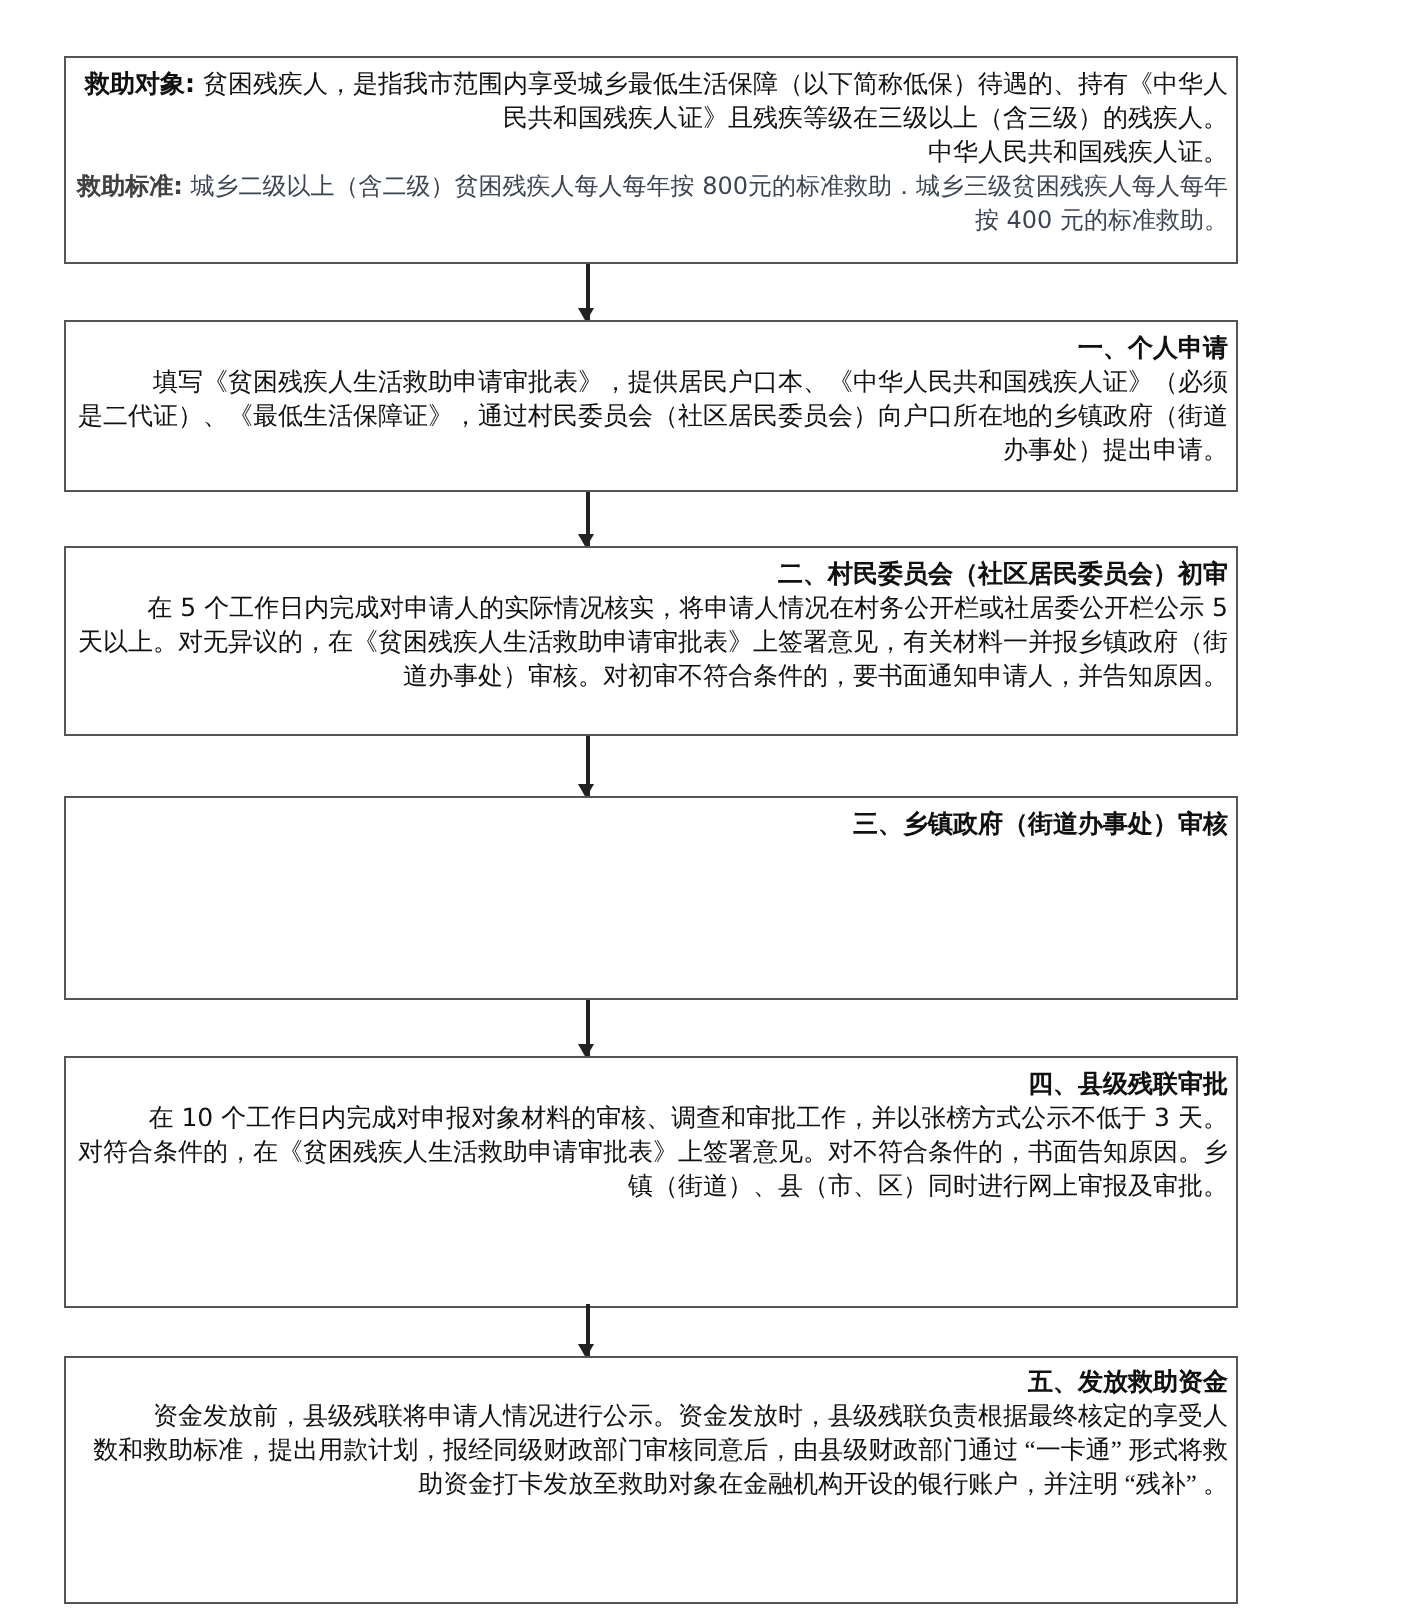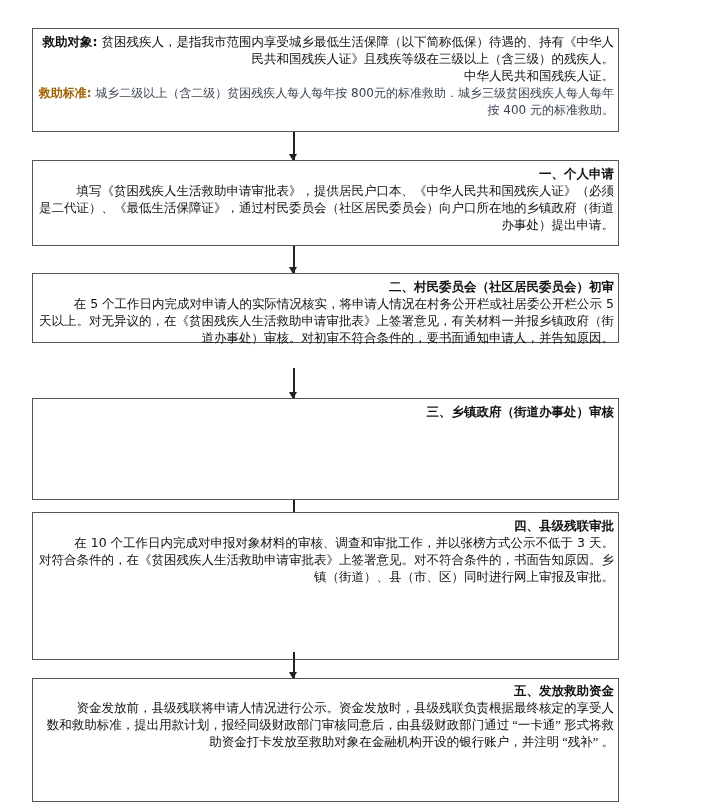--- a/index.html
+++ b/index.html
@@ -6,21 +6,21 @@
   body { width: 702px; height: 805px; position: relative; overflow: hidden;
          font-family: "DejaVu Sans", "Liberation Sans", sans-serif; color: #111; }
   .box { position: absolute; left: 32px; width: 587px; border: 1.5px solid #555;
          background: #fff; box-sizing: border-box; padding: 4px 4px 0 4px;
          font-size: 12.5px; line-height: 17px; text-align: right; }
   .box p { margin: 0; }
   .b { font-weight: bold; }
   .title { font-weight: bold; padding-left: 31px; margin: 0; }
   .body { text-indent: 31px; margin: 0; }
   .std { color: #3c4452; font-size: 12px; }
-  .std .b { color: #a16207; }
+  .std .b { color: #404040; }
   .arrow { position: absolute; left: 293px; width: 1.5px; background: #222; }
   .arrow::after { content: ""; position: absolute; left: -4px; bottom: -1px;
                   border-left: 4.5px solid transparent; border-right: 4.5px solid transparent;
                   border-top: 7px solid #222; }
 </style>
 </head>
 <body>
 
 <div class="box" style="top:28px;height:104px;">
   <p>
@@ -34,34 +34,34 @@
 
 <div class="arrow" style="top:132px;height:28px;"></div>
 
 <div class="box" style="top:160px;height:86px;">
   <p class="title">一、个人申请</p>
   <p class="body">填写《贫困残疾人生活救助申请审批表》，提供居民户口本、《中华人民共和国残疾人证》（必须是二代证）、《最低生活保障证》，通过村民委员会（社区居民委员会）向户口所在地的乡镇政府（街道办事处）提出申请。</p>
 </div>
 
 <div class="arrow" style="top:246px;height:27px;"></div>
 
-<div class="box" style="top:273px;height:70px;">
+<div class="box" style="top:273px;height:95px;">
   <p class="title">二、村民委员会（社区居民委员会）初审</p>
   <p class="body">在 5 个工作日内完成对申请人的实际情况核实，将申请人情况在村务公开栏或社居委公开栏公示 5 天以上。对无异议的，在《贫困残疾人生活救助申请审批表》上签署意见，有关材料一并报乡镇政府（街道办事处）审核。对初审不符合条件的，要书面通知申请人，并告知原因。</p>
 </div>
 
 <div class="arrow" style="top:368px;height:30px;"></div>
 
 <div class="box" style="top:398px;height:102px;">
   <p class="title">三、乡镇政府（街道办事处）审核</p>
 </div>
 
 <div class="arrow" style="top:500px;height:28px;"></div>
 
-<div class="box" style="top:512px;height:148px;">
+<div class="box" style="top:528px;height:126px;">
   <p class="title">四、县级残联审批</p>
   <p class="body">在 10 个工作日内完成对申报对象材料的审核、调查和审批工作，并以张榜方式公示不低于 3 天。对符合条件的，在《贫困残疾人生活救助申请审批表》上签署意见。对不符合条件的，书面告知原因。乡镇（街道）、县（市、区）同时进行网上审报及审批。</p>
 </div>
 
 <div class="arrow" style="top:652px;height:26px;"></div>
 
 <div class="box" style="top:678px;height:124px;font-family:Liberation Serif, serif;">
   <p class="title">五、发放救助资金</p>
   <p class="body">资金发放前，县级残联将申请人情况进行公示。资金发放时，县级残联负责根据最终核定的享受人数和救助标准，提出用款计划，报经同级财政部门审核同意后，由县级财政部门通过 “一卡通” 形式将救助资金打卡发放至救助对象在金融机构开设的银行账户，并注明 “残补” 。</p>
 </div>

